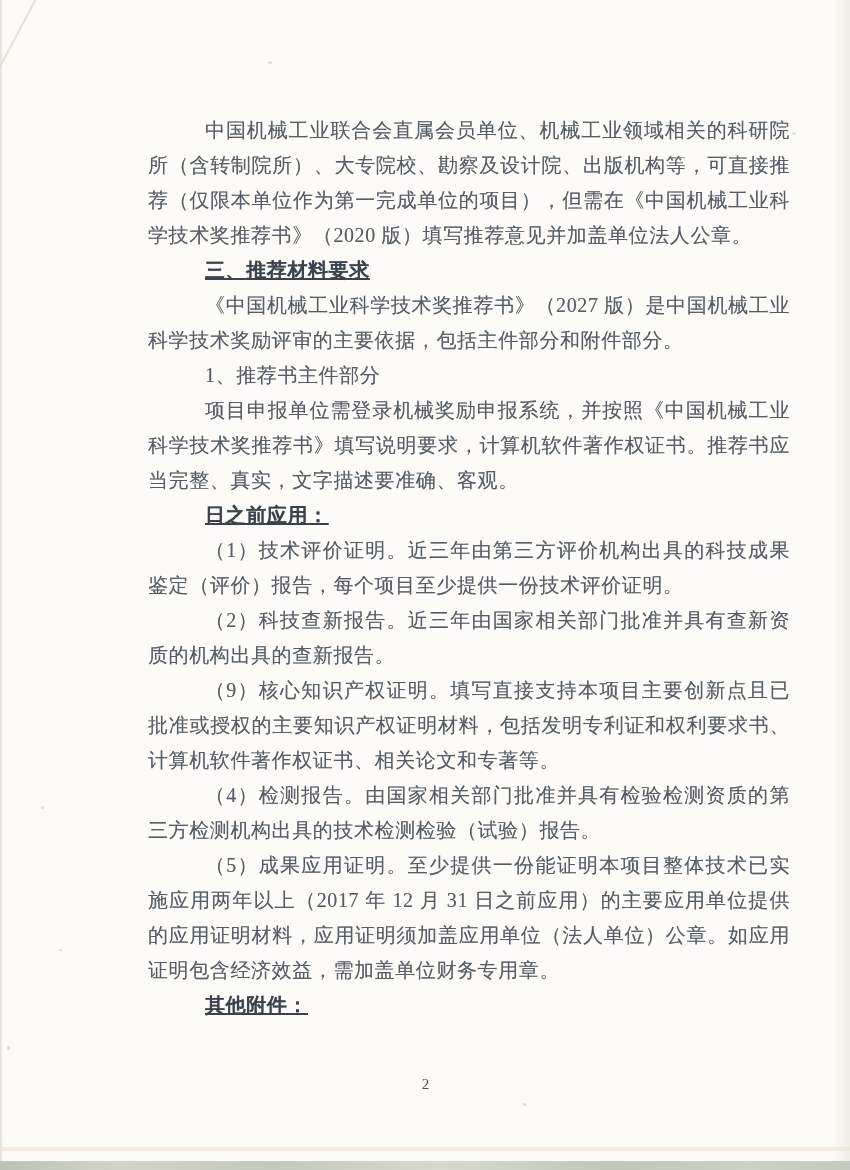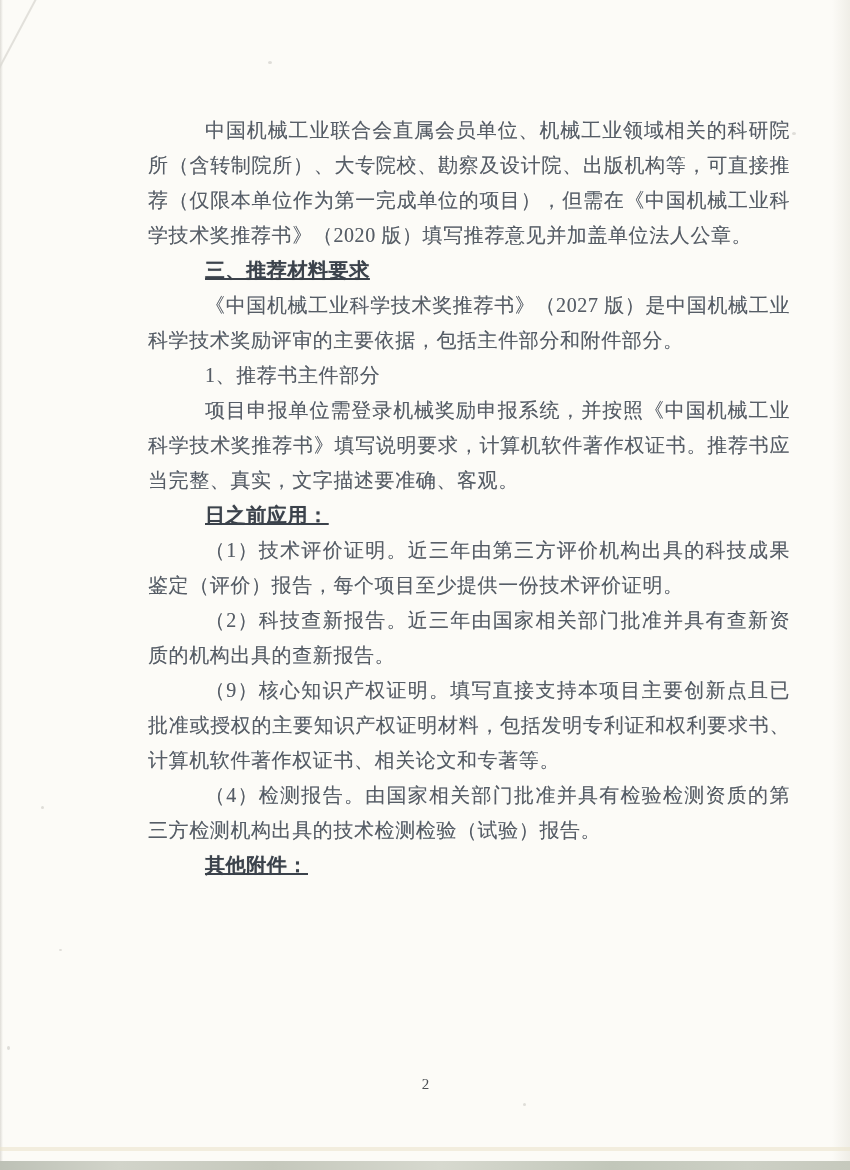--- a/index.html
+++ b/index.html
@@ -112,16 +112,17 @@
     <p class="line body">中国机械工业联合会直属会员单位、机械工业领域相关的科研院所（含转制院所）、大专院校、勘察及设计院、出版机构等，可直接推荐（仅限本单位作为第一完成单位的项目），但需在《中国机械工业科学技术奖推荐书》（2020 版）填写推荐意见并加盖单位法人公章。</p>
     <p class="line heading">三、推荐材料要求</p>
     <p class="line body">《中国机械工业科学技术奖推荐书》（2027 版）是中国机械工业科学技术奖励评审的主要依据，包括主件部分和附件部分。</p>
     <p class="line body">1、推荐书主件部分</p>
     <p class="line body">项目申报单位需登录机械奖励申报系统，并按照《中国机械工业科学技术奖推荐书》填写说明要求，计算机软件著作权证书。推荐书应当完整、真实，文字描述要准确、客观。</p>
     <p class="line heading">日之前应用：</p>
     <p class="line body">（1）技术评价证明。近三年由第三方评价机构出具的科技成果鉴定（评价）报告，每个项目至少提供一份技术评价证明。</p>
     <p class="line body">（2）科技查新报告。近三年由国家相关部门批准并具有查新资质的机构出具的查新报告。</p>
     <p class="line body">（9）核心知识产权证明。填写直接支持本项目主要创新点且已批准或授权的主要知识产权证明材料，包括发明专利证和权利要求书、计算机软件著作权证书、相关论文和专著等。</p>
     <p class="line body">（4）检测报告。由国家相关部门批准并具有检验检测资质的第三方检测机构出具的技术检测检验（试验）报告。</p>
+    <p class="line body">（5）成果应用证明。至少提供一份能证明本项目整体技术已实施应用两年以上（2017 年 12 月 31 日之前应用）的主要应用单位提供的应用证明材料，应用证明须加盖应用单位（法人单位）公章。如应用证明包含经济效益，需加盖单位财务专用章。</p>
     <p class="line heading">其他附件：</p>
   </div>
 
 <div class="page-number">2</div>
 
 </body></html>

